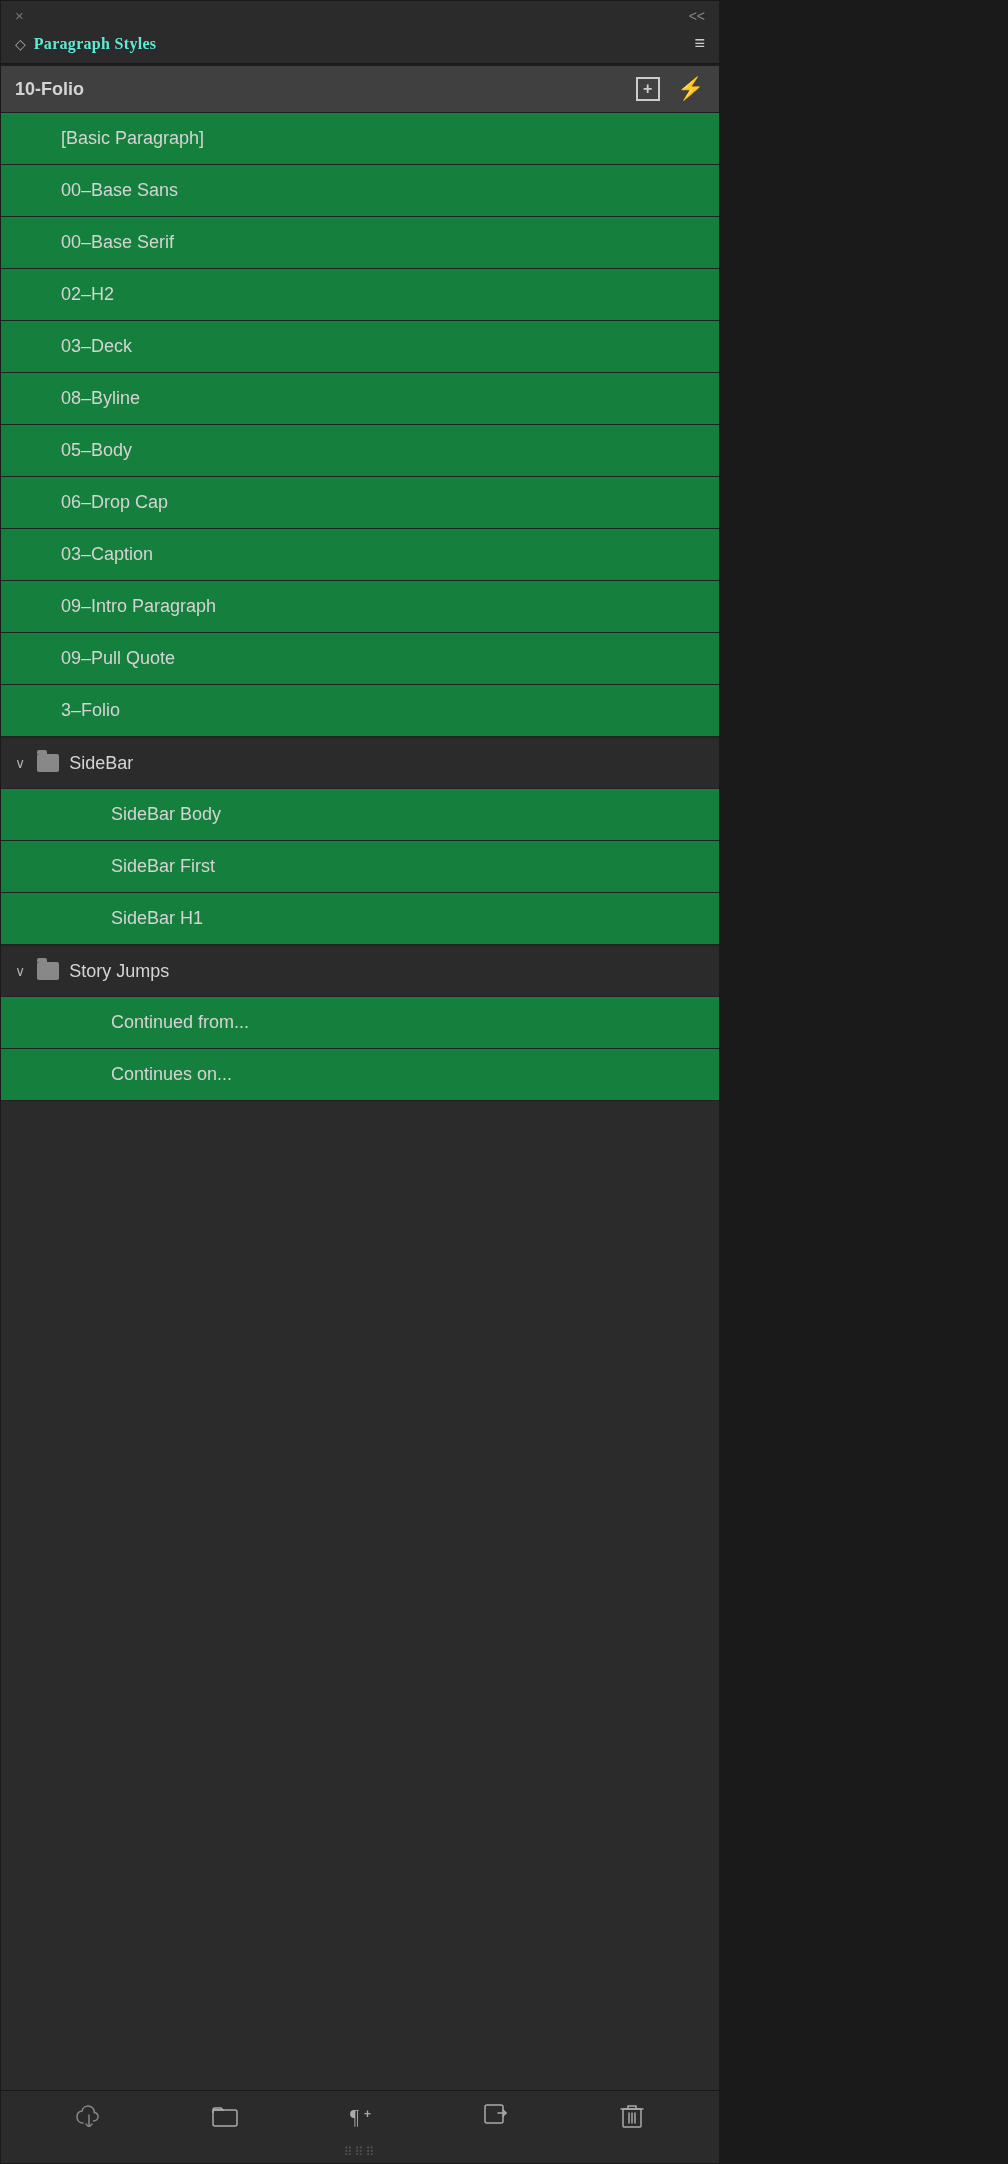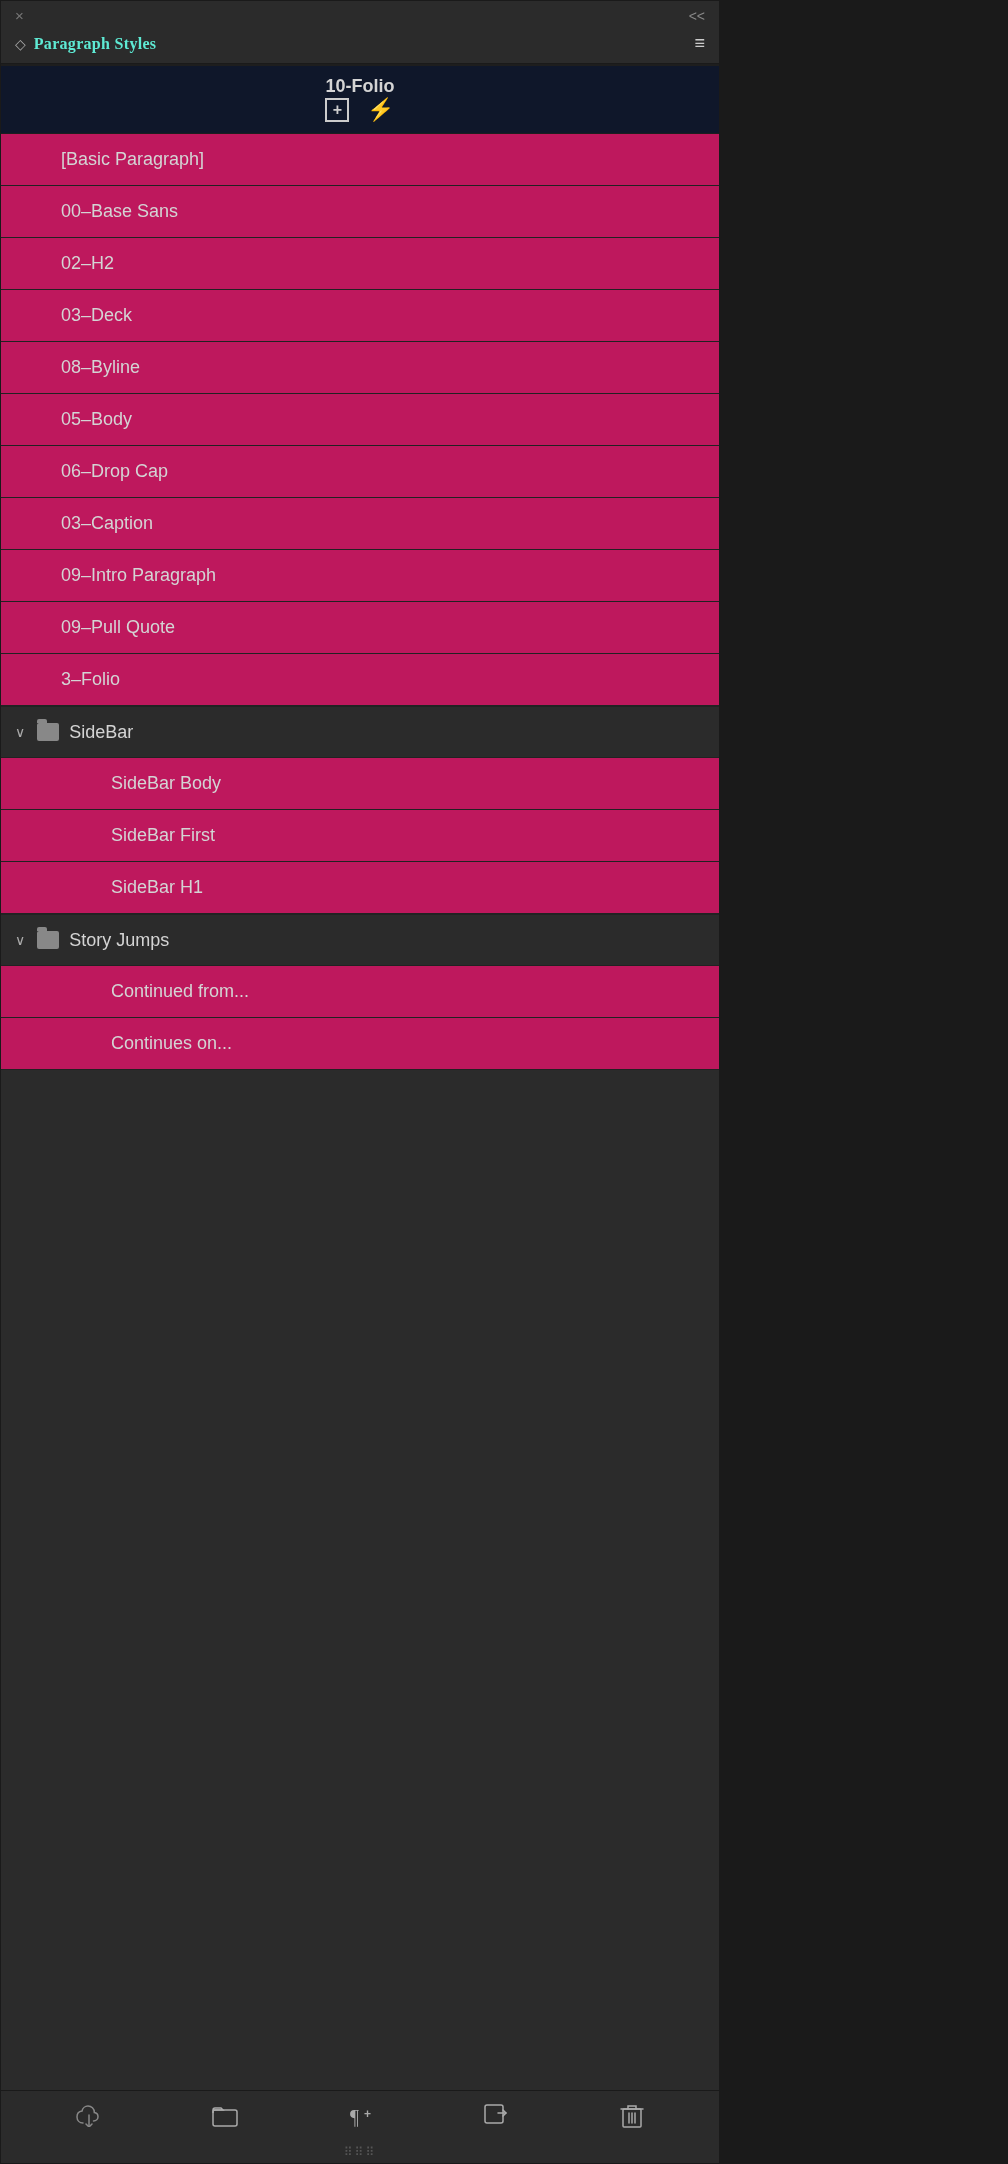--- a/index.html
+++ b/index.html
@@ -58,24 +58,23 @@
       color: #ccc;
       font-size: 18px;
       cursor: pointer;
     }
 
     .section-header {
       display: flex;
       align-items: center;
       justify-content: space-between;
       padding: 10px 14px;
-      background: #0f172a;
+      background: #404040;
       border-bottom: 1px solid #1e1e1e;
       border-top: 1px solid #1e1e1e;
-      flex-direction: column;
     }
 
     .section-header-left {
       display: flex;
       align-items: center;
       gap: 6px;
       font-size: 18px;
       font-weight: 600;
       color: #d4d4d4;
     }
@@ -107,21 +106,21 @@
     }
 
     .style-item {
       display: flex;
       align-items: center;
       padding: 14px 14px 14px 60px;
       border-bottom: 1px solid #222;
       font-size: 18px;
       color: #d4d4d4;
       cursor: pointer;
-      background: #be185d;
+      background: #15803d;
       min-height: 52px;
     }
 
     .style-item.indent-1 {
       padding-left: 60px;
     }
 
     .style-item.indent-2 {
       padding-left: 110px;
     }
@@ -257,20 +256,23 @@
   <div>
 
     <div class="style-item indent-1">
       <span>[Basic Paragraph]</span>
     </div>
 
     <div class="style-item indent-1">
       <span>00–Base Sans</span>
     </div>
 
+    <div class="style-item indent-1">
+      <span>00–Base Serif</span>
+    </div>
 
 
     <div class="style-item indent-1">
       <span>02–H2</span>
     </div>
 
     <div class="style-item indent-1">
       <span>03–Deck</span>
     </div>
 

